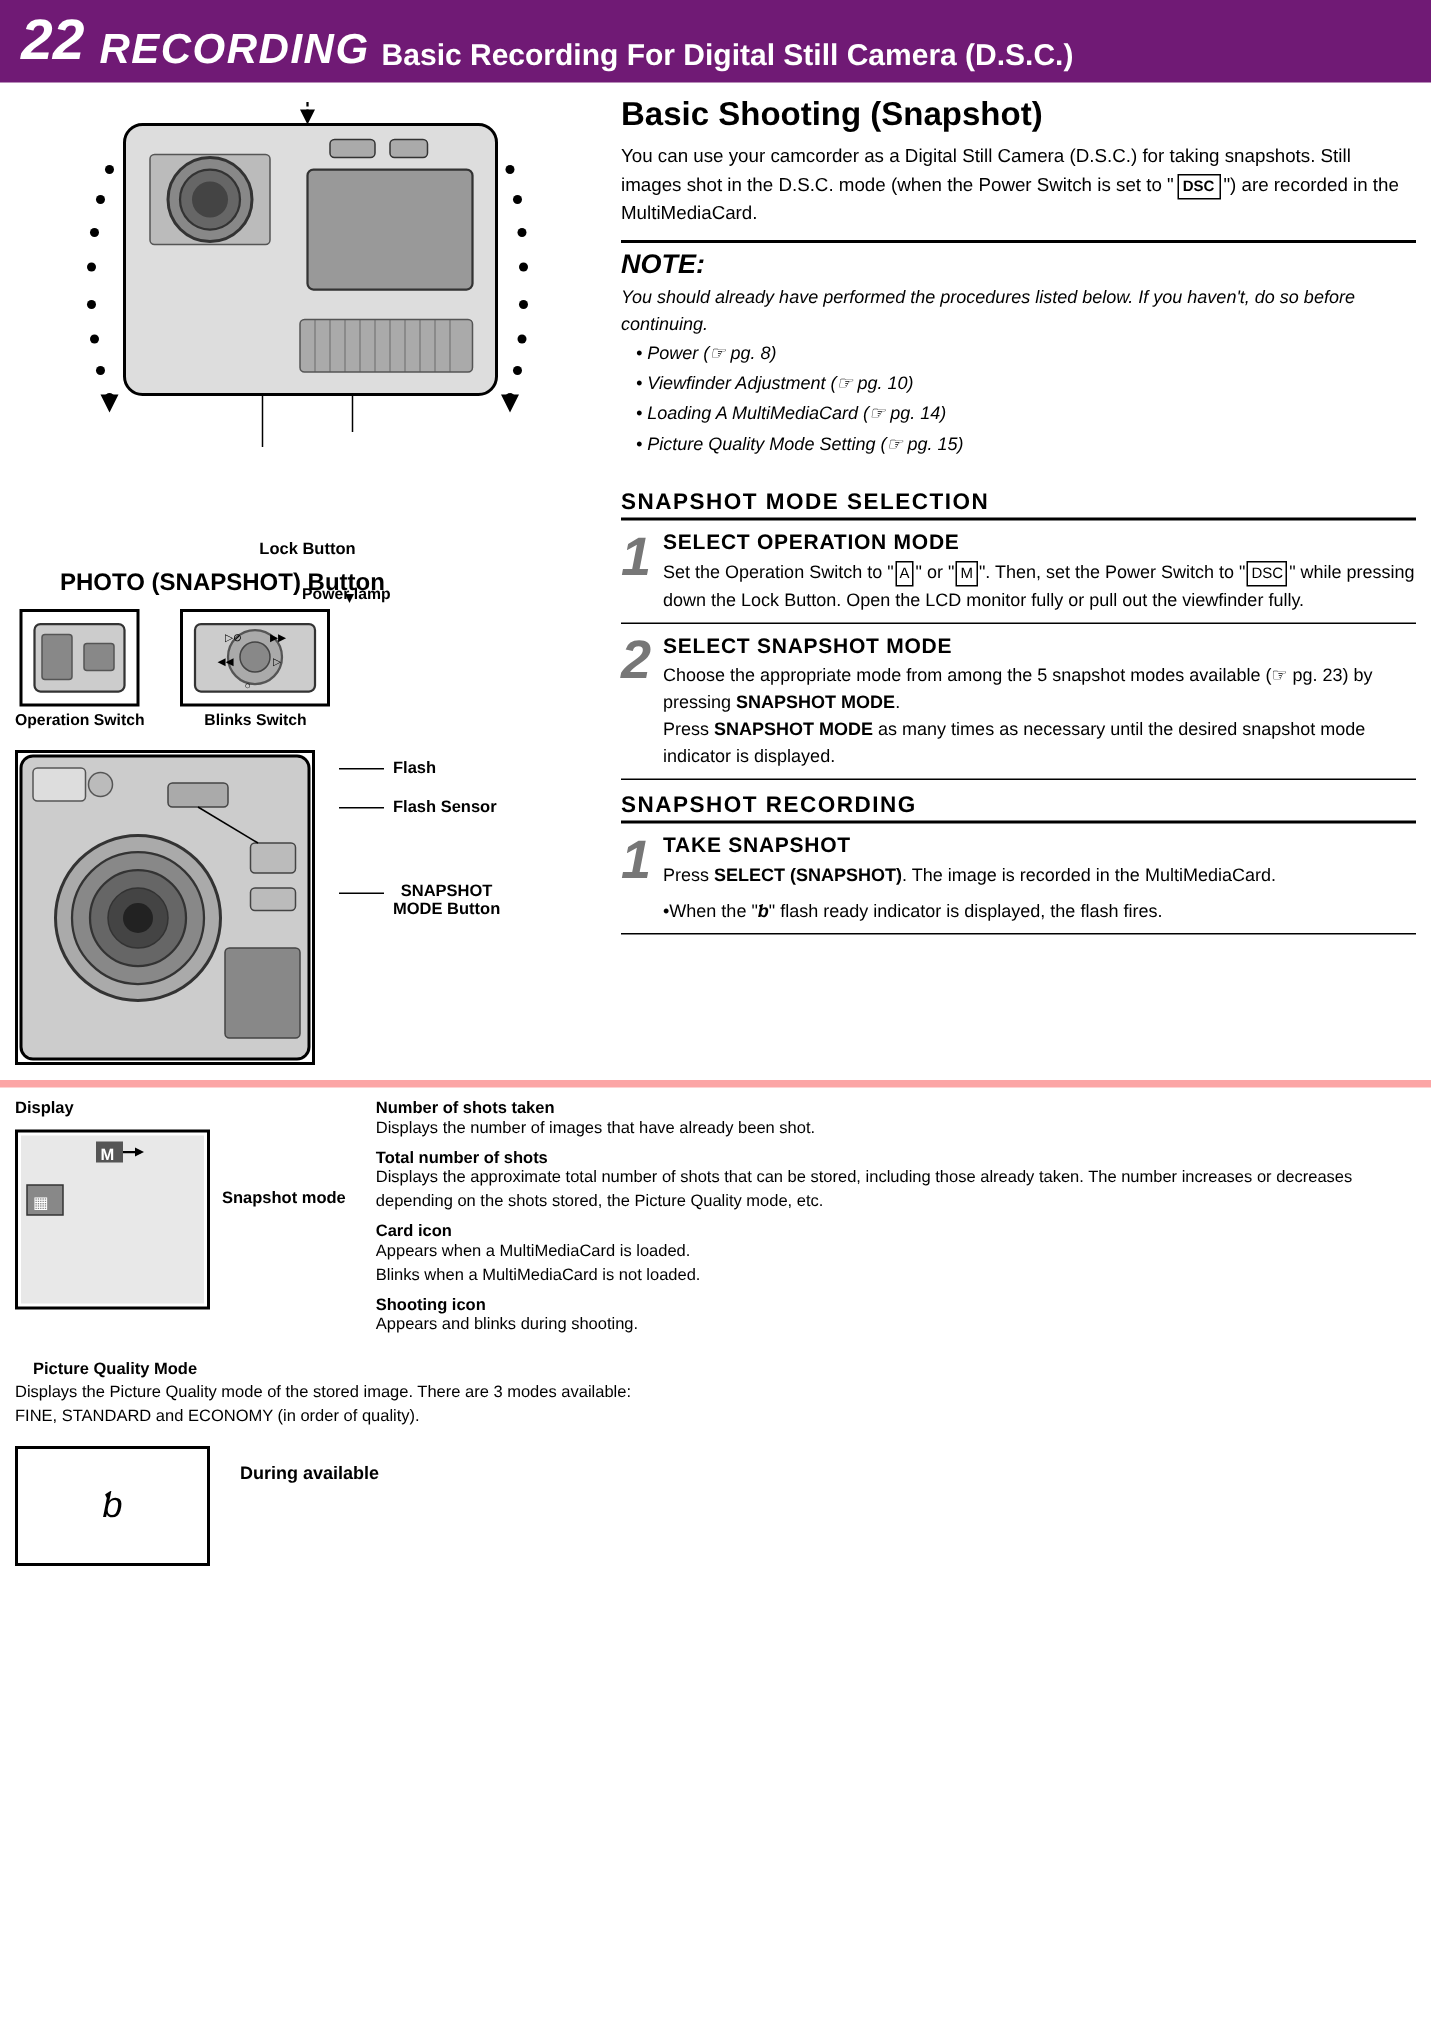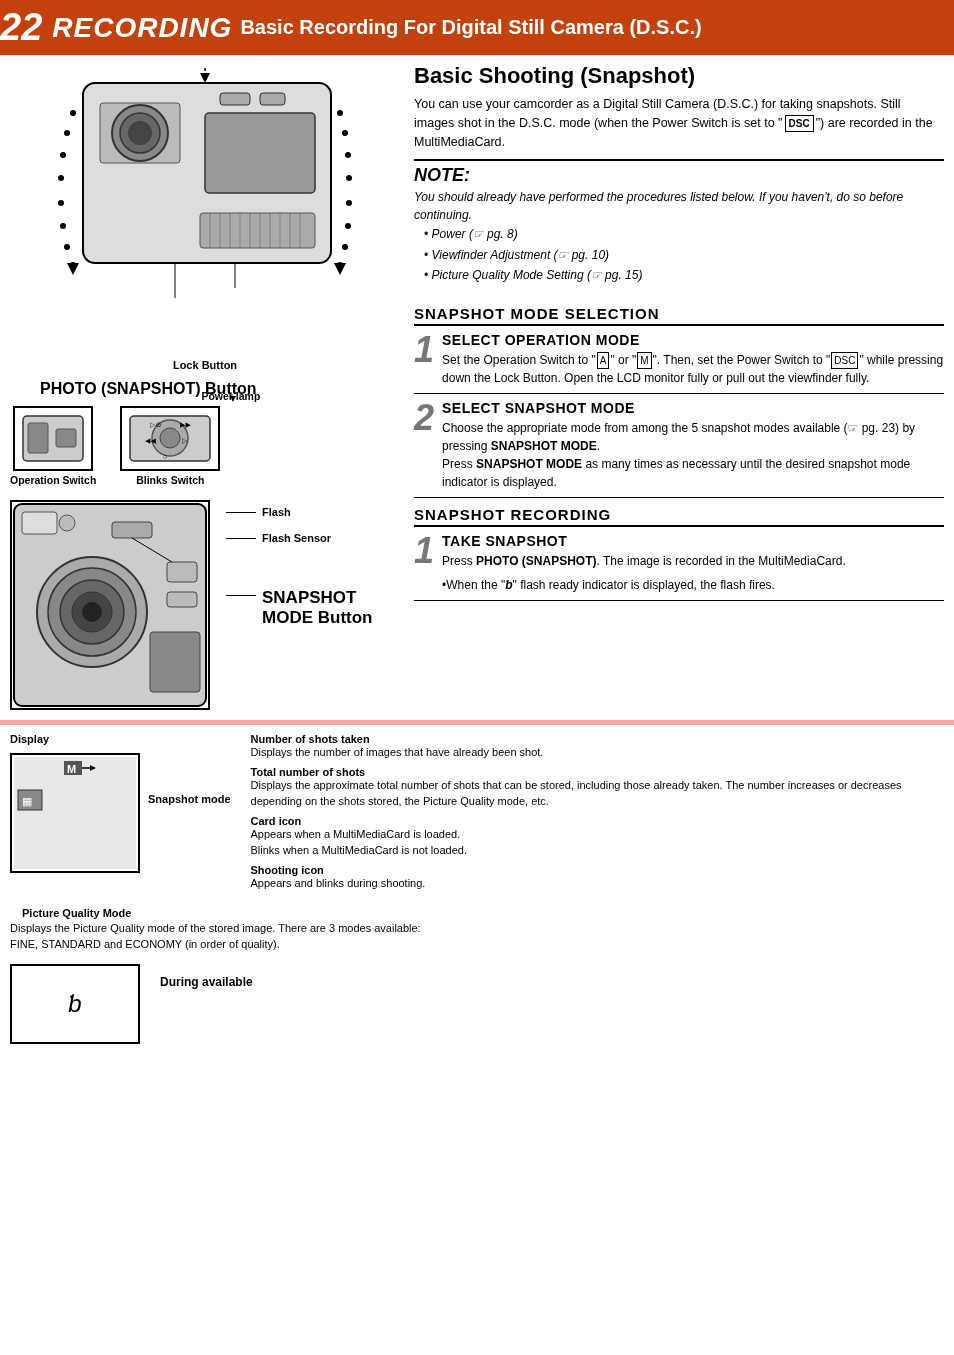--- a/index.html
+++ b/index.html
@@ -7,25 +7,25 @@
       font-family: Arial, Helvetica, sans-serif;
       background: #fff;
       color: #000;
       font-size: 13px;
       width: 954px;
       min-height: 1355px;
     }
 
     
     .page-header {
-      background: #c2410c;
+      background: #701a75;
       color: #fff;
       display: flex;
-      align-items: center;
-      padding: 6px 0;
+      align-items: flex-end;
+      padding: 6px 14px;
       margin-bottom: 8px;
     }
     .page-number {
       font-size: 38px;
       font-weight: bold;
       color: #fff;
       margin-right: 10px;
       font-style: italic;
     }
     .header-title-recording {
@@ -451,41 +451,42 @@
         <div style="display:flex; align-items:center; gap:4px;">
           <div style="width:30px; border-top:1px solid #000; margin-right:2px;"></div>
           <span class="bold" style="font-size:11px;">Flash</span>
         </div>
         <div style="display:flex; align-items:center; gap:4px;">
           <div style="width:30px; border-top:1px solid #000; margin-right:2px;"></div>
           <span class="bold" style="font-size:11px;">Flash Sensor</span>
         </div>
         <div style="display:flex; align-items:flex-start; gap:4px; margin-top:30px;">
           <div style="width:30px; border-top:1px solid #000; margin-right:2px; margin-top:7px;"></div>
-          <span class="bold" style="font-size:17px; white-space:pre-line;">SNAPSHOT
+          <span class="bold" style="font-size:11px; white-space:pre-line;text-align:center;">SNAPSHOT
 MODE Button</span>
         </div>
       </div>
     </div>
   </div>
 
   <div class="right-col">
 
     <h1 class="section-title">Basic Shooting (Snapshot)</h1>
 
     <p class="body-text">
       <span>You can use your camcorder as a Digital Still Camera (D.S.C.) for taking snapshots. Still images shot in the D.S.C. mode (when the Power Switch is set to "<span class="badge-dsc">DSC</span>") are recorded in the MultiMediaCard.</span>
     </p>
 
     <div class="note-box">
       <div class="note-label">NOTE:</div>
       <p class="note-text">You should already have performed the procedures listed below. If you haven't, do so before continuing.</p>
       <ul class="note-list">
         <li>Power (☞ pg. 8)</li>
         <li>Viewfinder Adjustment (☞ pg. 10)</li>
+        <li>Loading A MultiMediaCard (☞ pg. 14)</li>
         <li>Picture Quality Mode Setting (☞ pg. 15)</li>
       </ul>
     </div>
 
     <div class="mode-section-title">SNAPSHOT MODE SELECTION</div>
 
     <div class="step-block">
       <div class="step-num-large">1</div>
       <div class="step-content">
         <div class="step-title">SELECT OPERATION MODE</div>
@@ -506,21 +507,21 @@
       </div>
     </div>
 
     <div class="mode-section-title" style="margin-top:8px;">SNAPSHOT RECORDING</div>
 
     <div class="step-block">
       <div class="step-num-large">1</div>
       <div class="step-content">
         <div class="step-title">TAKE SNAPSHOT</div>
         <div class="step-body">
-          Press <span class="bold">PHOTO (SNAPSHOT)</span>. The image is recorded in the MultiMediaCard.
+          Press <span class="bold">SELECT (SNAPSHOT)</span>. The image is recorded in the MultiMediaCard.
         </div>
         <div class="step-body" style="margin-top:6px;">
           •When the "<span style="font-style:italic;font-weight:bold;">ƅ</span>" flash ready indicator is displayed, the flash fires.
         </div>
       </div>
     </div>
 
   </div>
 </div>
 

